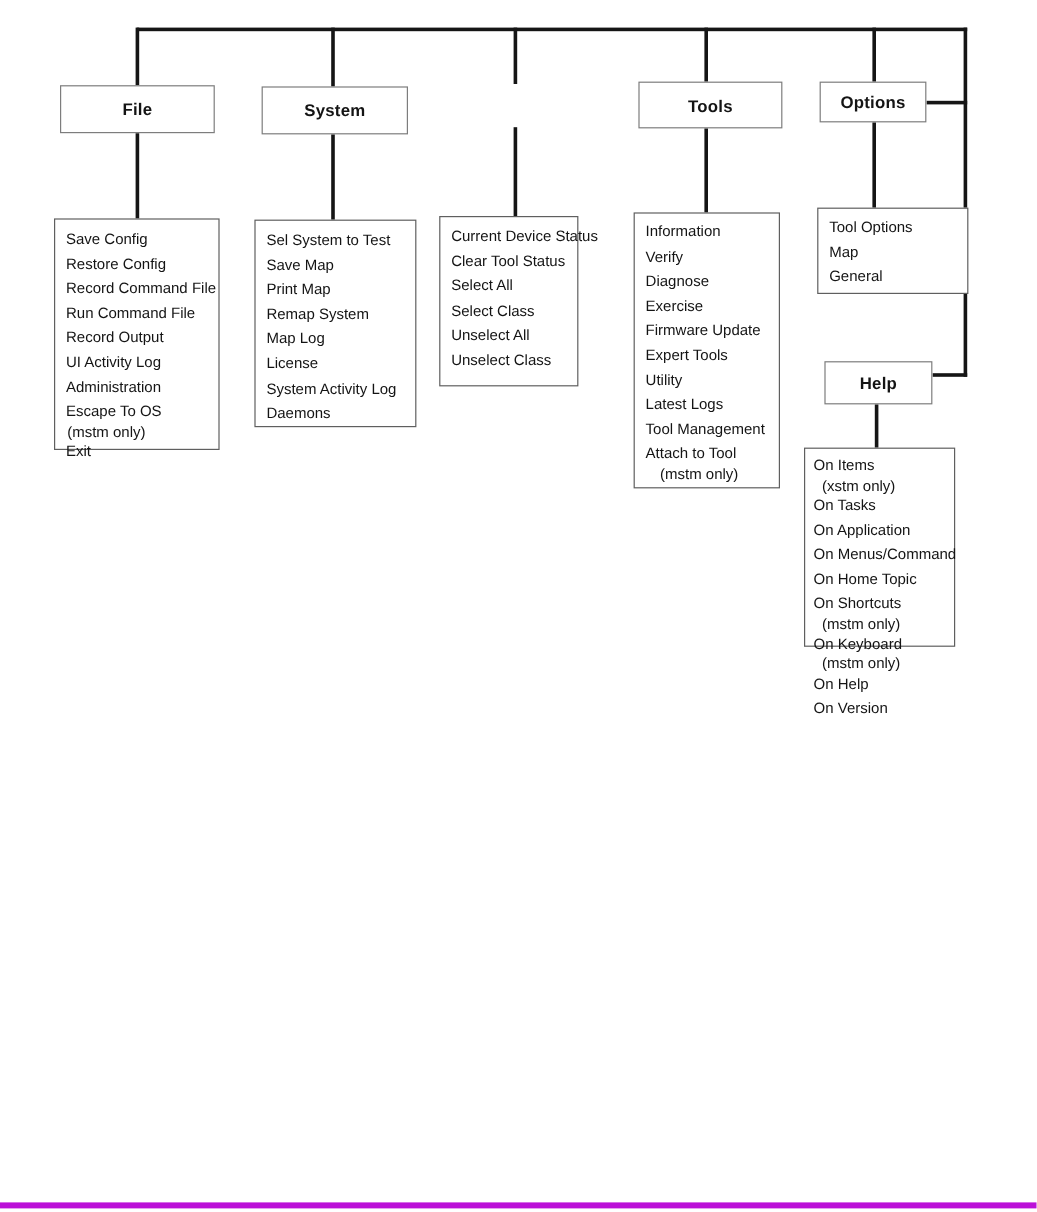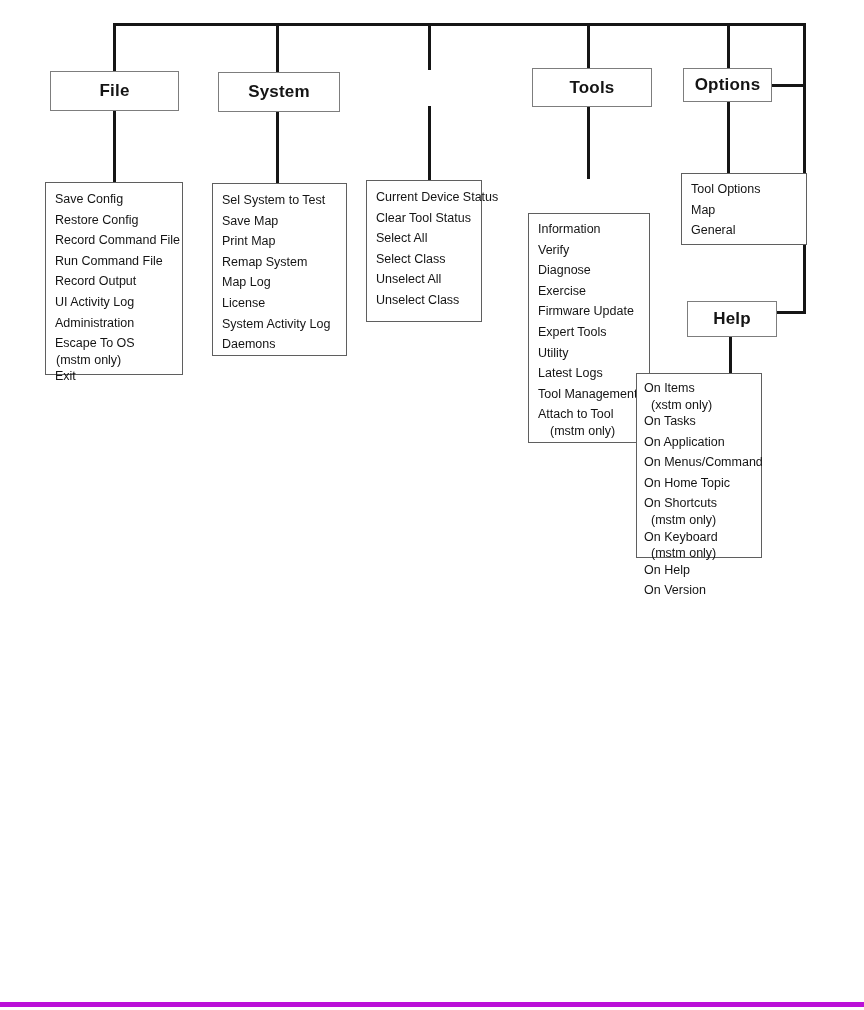--- a/index.html
+++ b/index.html
@@ -5,33 +5,33 @@
   html,body{margin:0;padding:0;background:#ffffff;}
   .stage{
     position:relative;width:864px;height:1010px;background:#ffffff;
     font-family:"Liberation Sans","DejaVu Sans",sans-serif;color:#141414;
     overflow:hidden;
   }
   .line{position:absolute;background:#151515;}
   .head{
     position:absolute;background:#ffffff;border:1px solid #7d7d7d;
     display:flex;align-items:center;justify-content:center;
-    font-weight:700;font-size:17px;letter-spacing:.2px;box-sizing:border-box;
+    font-weight:700;font-size:14px;letter-spacing:.2px;box-sizing:border-box;
   }
   .items{
     position:absolute;background:#ffffff;border:1px solid #5f5f5f;
     font-size:12.5px;box-sizing:border-box;padding:6px 0 0 9px;
   }
   .it{line-height:20.6px;white-space:nowrap;}
   .note{line-height:12.5px;white-space:nowrap;padding-left:8px;}
   .items-file .note{padding-left:1px;}
   .items-tools .note{padding-left:12px;}
   .items-help{padding-left:7px;padding-top:4px;}
   .items-help .note{padding-left:7px;}
-  .items-tools{padding-top:5px;margin-top:36px;}
+  .items-tools{padding-top:5px;}
   .items-options{padding-top:5px;}
   .bottom-rule{position:absolute;left:0;top:1002px;width:864px;height:5px;}
 </style>
 </head>
 <body>
 
 <div class="stage">
 
   <div class="line" style="left:114px;top:23px;width:692px;height:3px"></div>
   <div class="line" style="left:803px;top:23px;width:3px;height:291px"></div>
@@ -121,21 +121,21 @@
       <div class="note">(mstm only)</div>
     </div>
   </div>
 
   <div class="items items-options" style="left:681px;top:173px;width:126px;height:72px">
     <div class="it"><span>Tool Options</span></div>
     <div class="it"><span>Map</span></div>
     <div class="it"><span>General</span></div>
   </div>
 
-  <div class="items items-help" style="left:636px;top:373px;width:126px;height:185px">
+  <div class="items items-help" style="left:670px;top:373px;width:126px;height:166px">
     <div class="it">
       <span>On Items</span>
       <div class="note">(xstm only)</div>
     </div>
     <div class="it"><span>On Tasks</span></div>
     <div class="it"><span>On Application</span></div>
     <div class="it"><span>On Menus/Command</span></div>
     <div class="it"><span>On Home Topic</span></div>
     <div class="it">
       <span>On Shortcuts</span>

